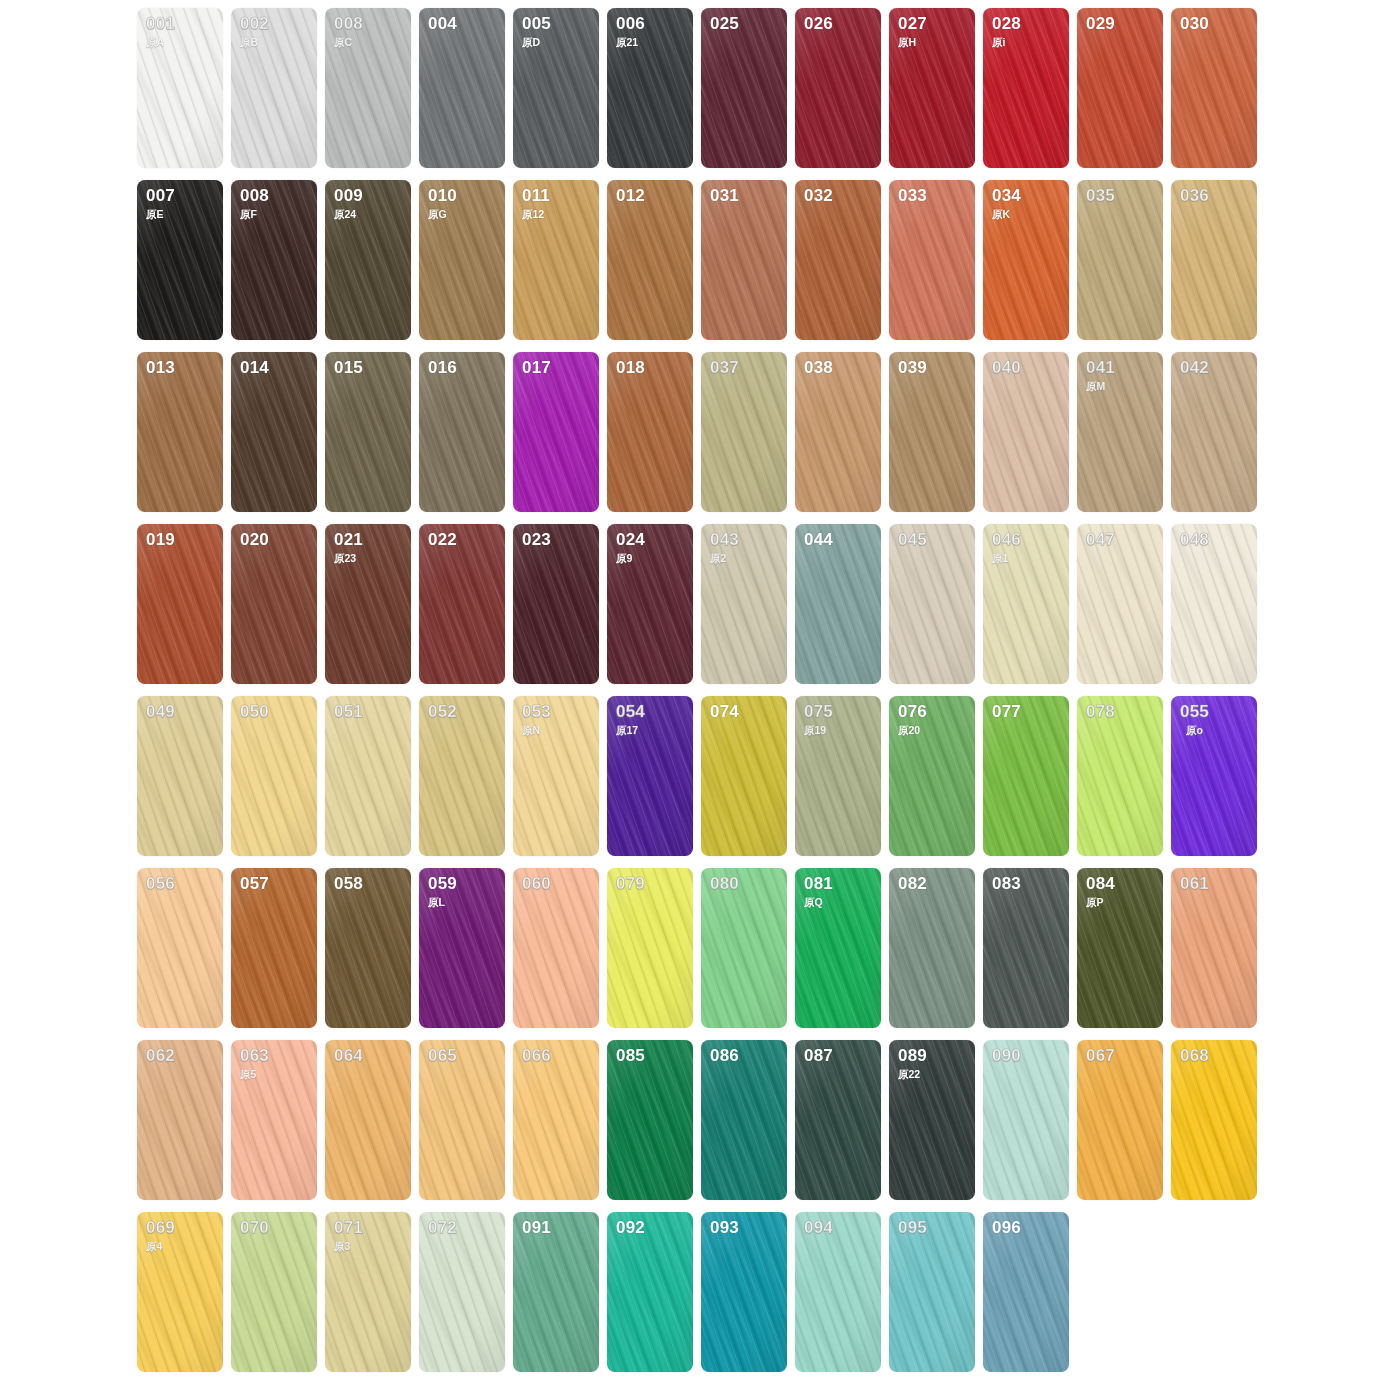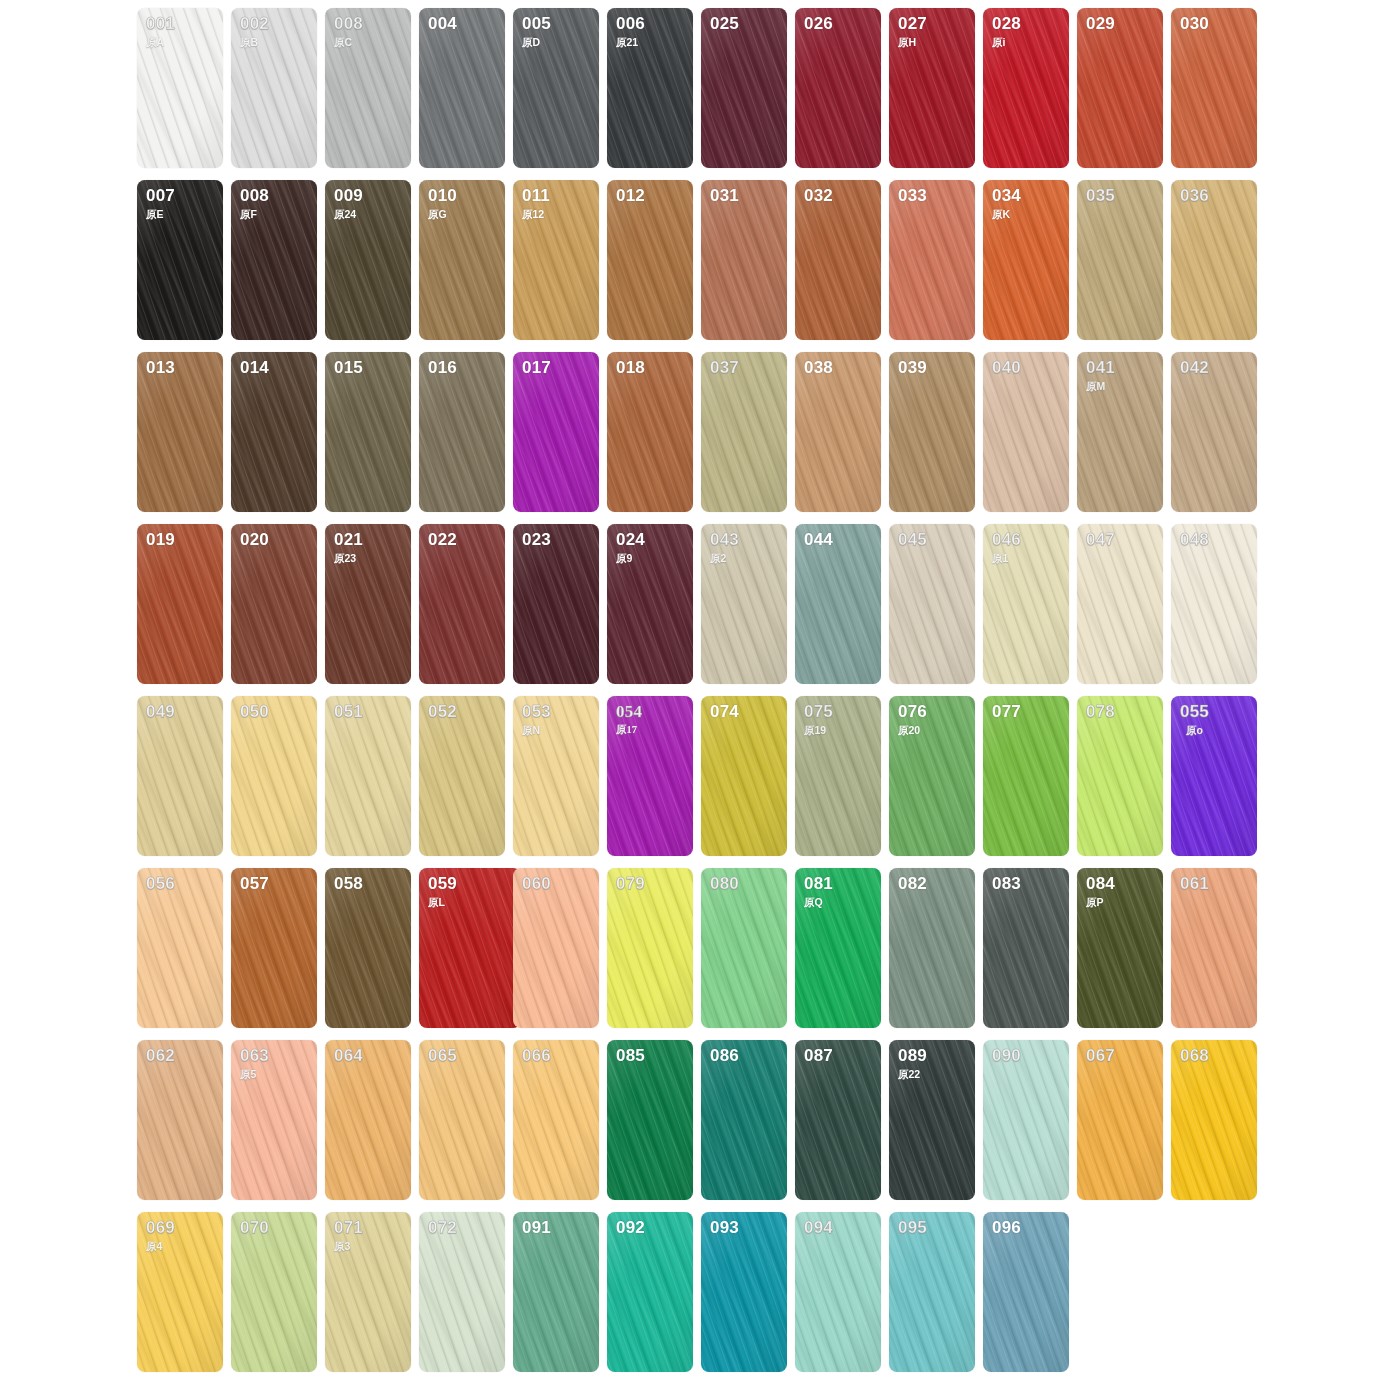--- a/index.html
+++ b/index.html
@@ -553,21 +553,21 @@
       </div>
       <div class="swatch light" style="background-color: rgb(240, 213, 147);">
         <div class="strands"></div>
         <div class="strands2"></div>
         <div class="sheen"></div>
         <div class="labels">
           <span class="code">053</span>
           <span class="sub">原N</span>
         </div>
       </div>
-      <div class="swatch light" style="background-color: #a21caf; font-family: Liberation Serif, serif;">
+      <div class="swatch light" style="background-color: #4c1d95;">
         <div class="strands"></div>
         <div class="strands2"></div>
         <div class="sheen"></div>
         <div class="labels">
           <span class="code">054</span>
           <span class="sub">原17</span>
         </div>
       </div>
       <div class="swatch" style="background-color: rgb(203, 187, 53);">
         <div class="strands"></div>
@@ -637,21 +637,21 @@
         </div>
       </div>
       <div class="swatch" style="background-color: rgb(108, 85, 49);">
         <div class="strands"></div>
         <div class="strands2"></div>
         <div class="sheen"></div>
         <div class="labels">
           <span class="code">058</span>
         </div>
       </div>
-      <div class="swatch" style="background-color: #b91c1c; padding-left: 16px;">
+      <div class="swatch" style="background-color: #701a75;">
         <div class="strands"></div>
         <div class="strands2"></div>
         <div class="sheen"></div>
         <div class="labels">
           <span class="code">059</span>
           <span class="sub">原L</span>
         </div>
       </div>
       <div class="swatch light" style="background-color: rgb(248, 184, 148);">
         <div class="strands"></div>

